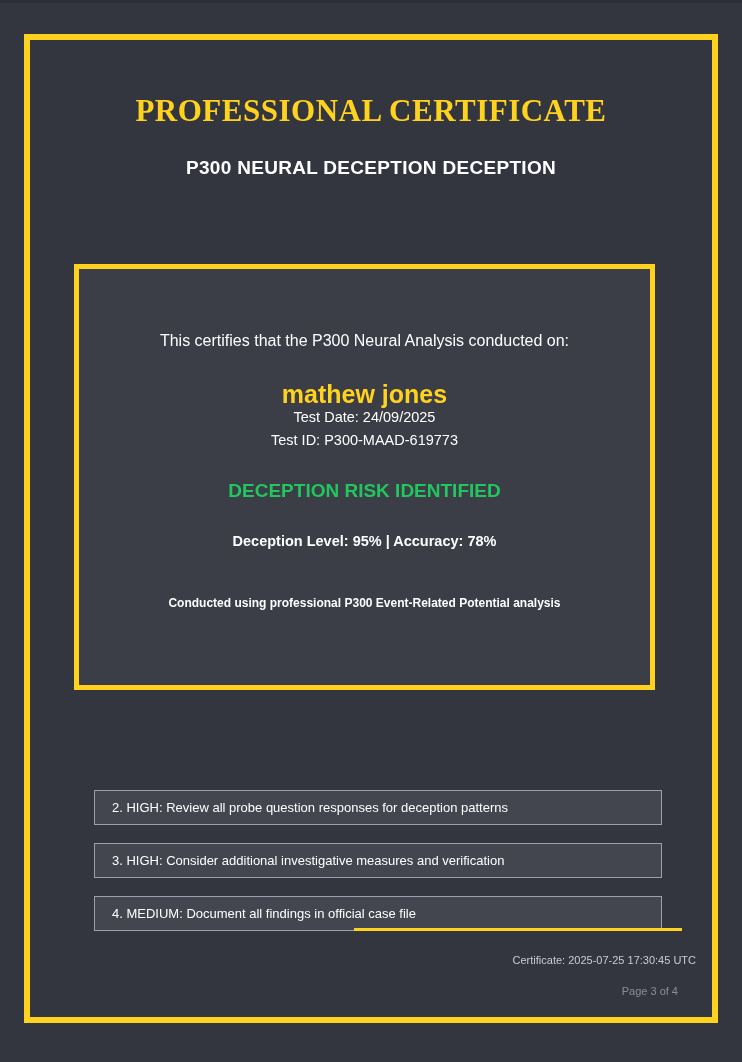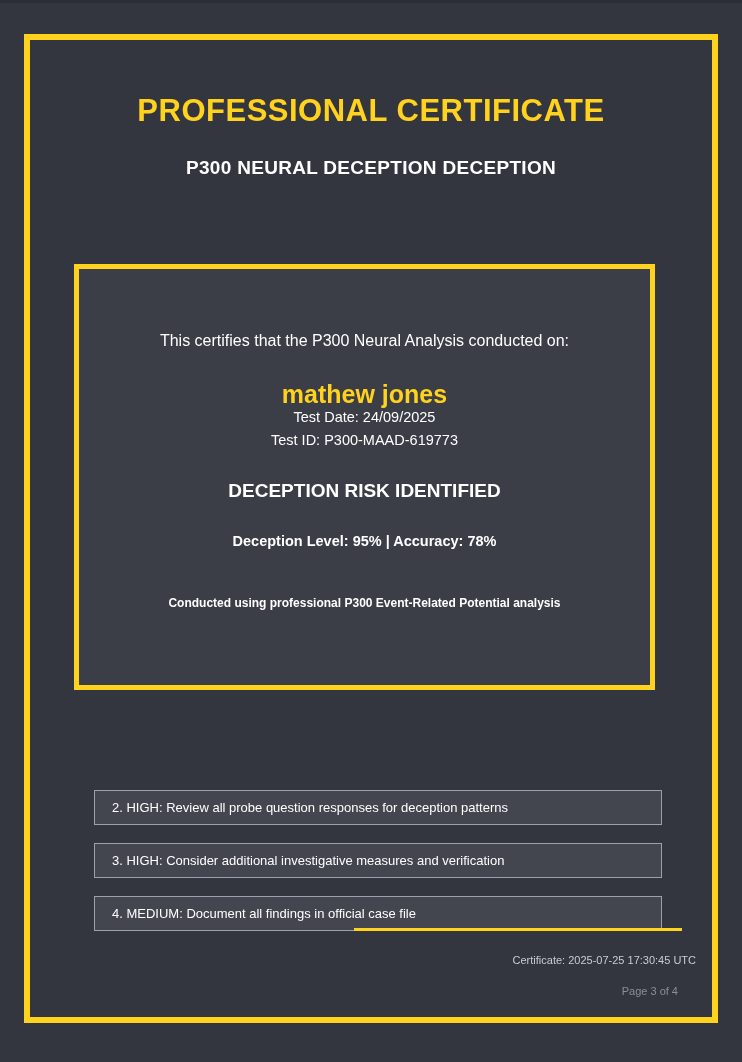--- a/index.html
+++ b/index.html
@@ -37,20 +37,21 @@
     box-sizing: border-box;
     padding: 0;
   }
   .title {
     text-align: center;
     color: #ffd21e;
     font-size: 31px;
     font-weight: bold;
     letter-spacing: 0.5px;
     margin-top: 47px;
+    font-family: Liberation Serif, serif;
   }
   .subtitle {
     text-align: center;
     color: #ffffff;
     font-size: 19px;
     font-weight: bold;
     letter-spacing: 0.3px;
     margin-top: 28px;
   }
   
@@ -80,21 +81,21 @@
   .meta-line {
     text-align: center;
     color: #ffffff;
     font-size: 14.5px;
   }
   .meta-line.second {
     margin-top: 7px;
   }
   .risk {
     text-align: center;
-    color: #ffffff;
+    color: #22c55e;
     font-size: 19px;
     font-weight: bold;
     margin-top: 32px;
   }
   .levels {
     text-align: center;
     color: #ffffff;
     font-size: 14.5px;
     font-weight: bold;
     margin-top: 31px;

